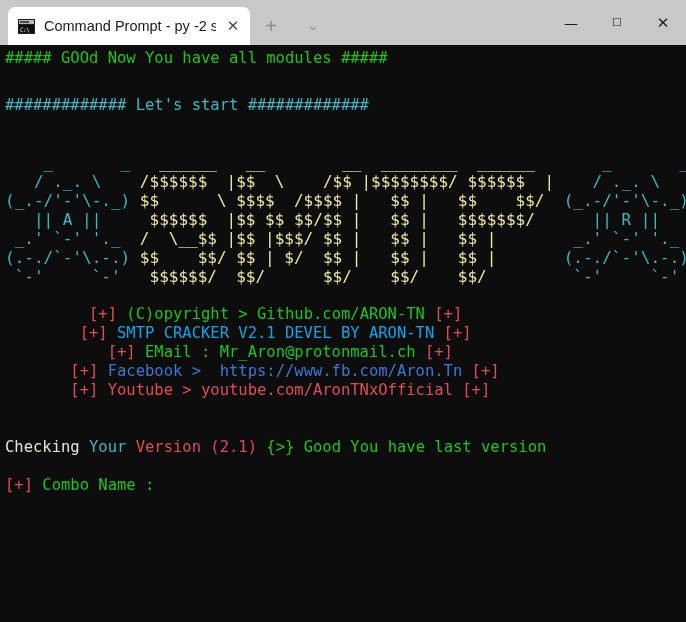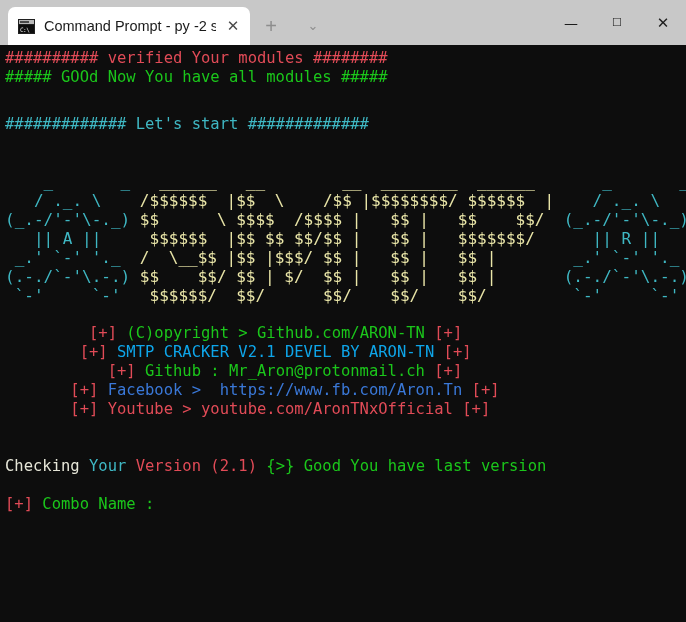--- a/index.html
+++ b/index.html
@@ -205,21 +205,20 @@
     <div id="wincontrols">
       <div class="wc" id="wc-min">—</div>
       <div class="wc" id="wc-max">☐</div>
       <div class="wc" id="wc-close">✕</div>
     </div>
 
   </div>
 
   <div id="terminal">
 
-    <div class="line c-red">########## verified Your modules ########</div>
     <div class="line c-green">##### GOOd Now You have all modules #####</div>
     <div class="line c-cyan">############# Let's start #############</div>
 
     <div class="line blank"> </div>
     <div class="line blank"> </div>
 
     <div id="banner">
         <div class="art"><span class="c-cyan">    _       _ </span><span class="c-yellow">  ______   __        __  ________  ______   </span><span class="c-cyan">    _       _</span></div>
         <div class="art"><span class="c-cyan">   / ._. \    </span><span class="c-yellow">/$$$$$$  |$$  \    /$$ |$$$$$$$$/ $$$$$$  | </span><span class="c-cyan">   / ._. \</span></div>
         <div class="art"><span class="c-cyan">(_.-/'-'\-._) </span><span class="c-yellow">$$      \ $$$$  /$$$$ |   $$ |   $$    $$/  </span><span class="c-cyan">(_.-/'-'\-._)</span></div>
@@ -227,21 +226,21 @@
         <div class="art"><span class="c-cyan"> _.' `-' '._  </span><span class="c-yellow">/  \__$$ |$$ |$$$/ $$ |   $$ |   $$ |       </span><span class="c-cyan"> _.' `-' '._</span></div>
         <div class="art"><span class="c-cyan">(.-./`-'\.-.) </span><span class="c-yellow">$$    $$/ $$ | $/  $$ |   $$ |   $$ |       </span><span class="c-cyan">(.-./`-'\.-.)</span></div>
         <div class="art"><span class="c-cyan"> `-'     `-'  </span><span class="c-yellow"> $$$$$$/  $$/      $$/    $$/    $$/        </span><span class="c-cyan"> `-'     `-'</span></div>
       </div>
 
     <div class="line blank"> </div>
 
     <div id="credits">
         <div class="line"><span>         </span><span class="c-red">[+]</span><span class="c-green"> (C)opyright &gt; Github.com/ARON-TN </span><span class="c-red">[+]</span></div>
         <div class="line"><span>        </span><span class="c-red">[+]</span><span class="c-magenta"> SMTP CRACKER V2.1 DEVEL BY ARON-TN </span><span class="c-red">[+]</span></div>
-        <div class="line"><span>           </span><span class="c-red">[+]</span><span class="c-green"> Github : Mr_Aron@protonmail.ch </span><span class="c-red">[+]</span></div>
+        <div class="line"><span>           </span><span class="c-red">[+]</span><span class="c-green"> EMail : Mr_Aron@protonmail.ch </span><span class="c-red">[+]</span></div>
         <div class="line"><span>       </span><span class="c-red">[+]</span><span class="c-blue"> Facebook &gt;  https://www.fb.com/Aron.Tn </span><span class="c-red">[+]</span></div>
         <div class="line"><span>       </span><span class="c-red">[+]</span><span class="c-red"> Youtube &gt; youtube.com/AronTNxOfficial </span><span class="c-red">[+]</span></div>
       </div>
 
     <div class="line blank"> </div>
     <div class="line blank"> </div>
 
     <div class="line"><span class="c-white">Checking</span><span> </span><span class="c-cyan">Your</span><span> </span><span class="c-red">Version (2.1)</span><span> </span><span class="c-green">{&gt;}</span><span> </span><span class="c-green">Good You have last version</span></div>
 
     <div class="line blank"> </div>

